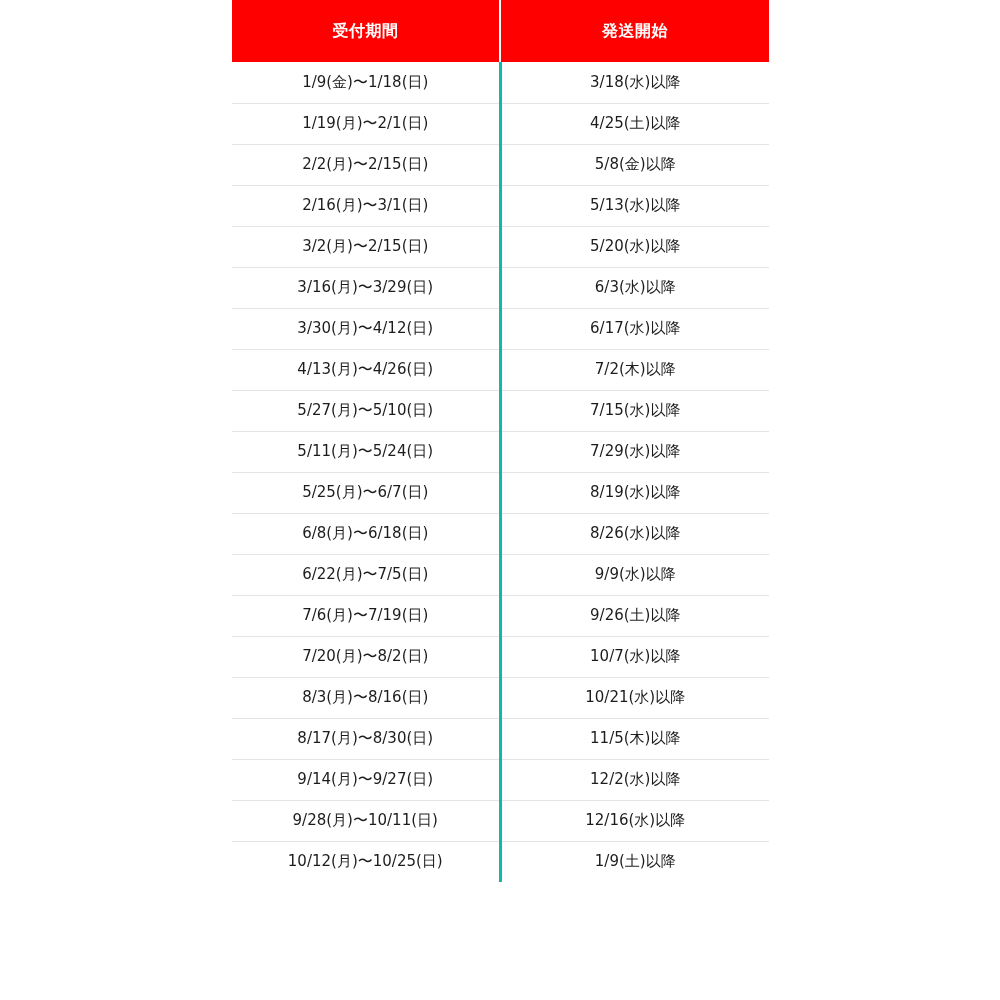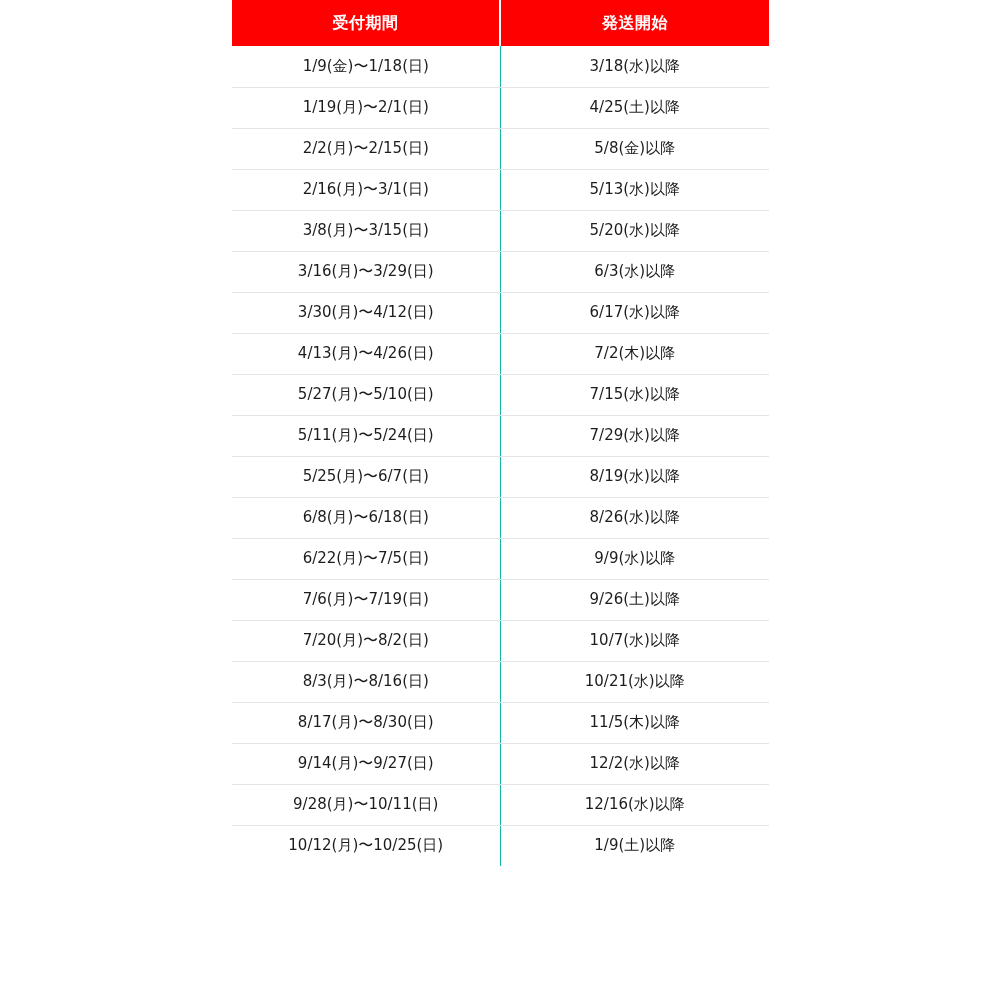--- a/index.html
+++ b/index.html
@@ -36,21 +36,21 @@
   .schedule-table col.col-ship   { width: 269px; }
 
   .schedule-table thead th {
     background: #ff0000;
     color: #ffffff;
     font-size: 16px;
     font-weight: bold;
     letter-spacing: 0.5px;
     height: 38px;
     line-height: 38px;
-    padding: 4px;
+    padding: 12px;
     text-align: center;
     vertical-align: middle;
     border: none;
     box-sizing: border-box;
   }
   .schedule-table thead th.th-period {
     border-right: 2px solid #ffffff;
   }
 
   .schedule-table tbody td {
@@ -60,21 +60,21 @@
     font-weight: normal;
     height: 41px;
     padding: 0 6px;
     text-align: center;
     vertical-align: middle;
     border-bottom: 1px solid #e4e4e4;
     box-sizing: border-box;
     white-space: nowrap;
   }
   .schedule-table tbody td.td-period {
-    border-right: 1px solid #14b8a6;
+    border-right: 3px solid #14b8a6;
     margin-top: 20px;
   }
   .schedule-table tbody tr:last-child td {
     border-bottom: none;
   }
 </style>
 </head>
 <body>
 
 <div class="page">
@@ -100,21 +100,21 @@
         </tr>
         <tr>
           <td class="td-period">2/2(月)〜2/15(日)</td>
           <td class="td-ship">5/8(金)以降</td>
         </tr>
         <tr>
           <td class="td-period">2/16(月)〜3/1(日)</td>
           <td class="td-ship">5/13(水)以降</td>
         </tr>
         <tr>
-          <td class="td-period">3/8(月)〜3/15(日)</td>
+          <td class="td-period">3/2(月)〜2/15(日)</td>
           <td class="td-ship">5/20(水)以降</td>
         </tr>
         <tr>
           <td class="td-period">3/16(月)〜3/29(日)</td>
           <td class="td-ship">6/3(水)以降</td>
         </tr>
         <tr>
           <td class="td-period">3/30(月)〜4/12(日)</td>
           <td class="td-ship">6/17(水)以降</td>
         </tr>

